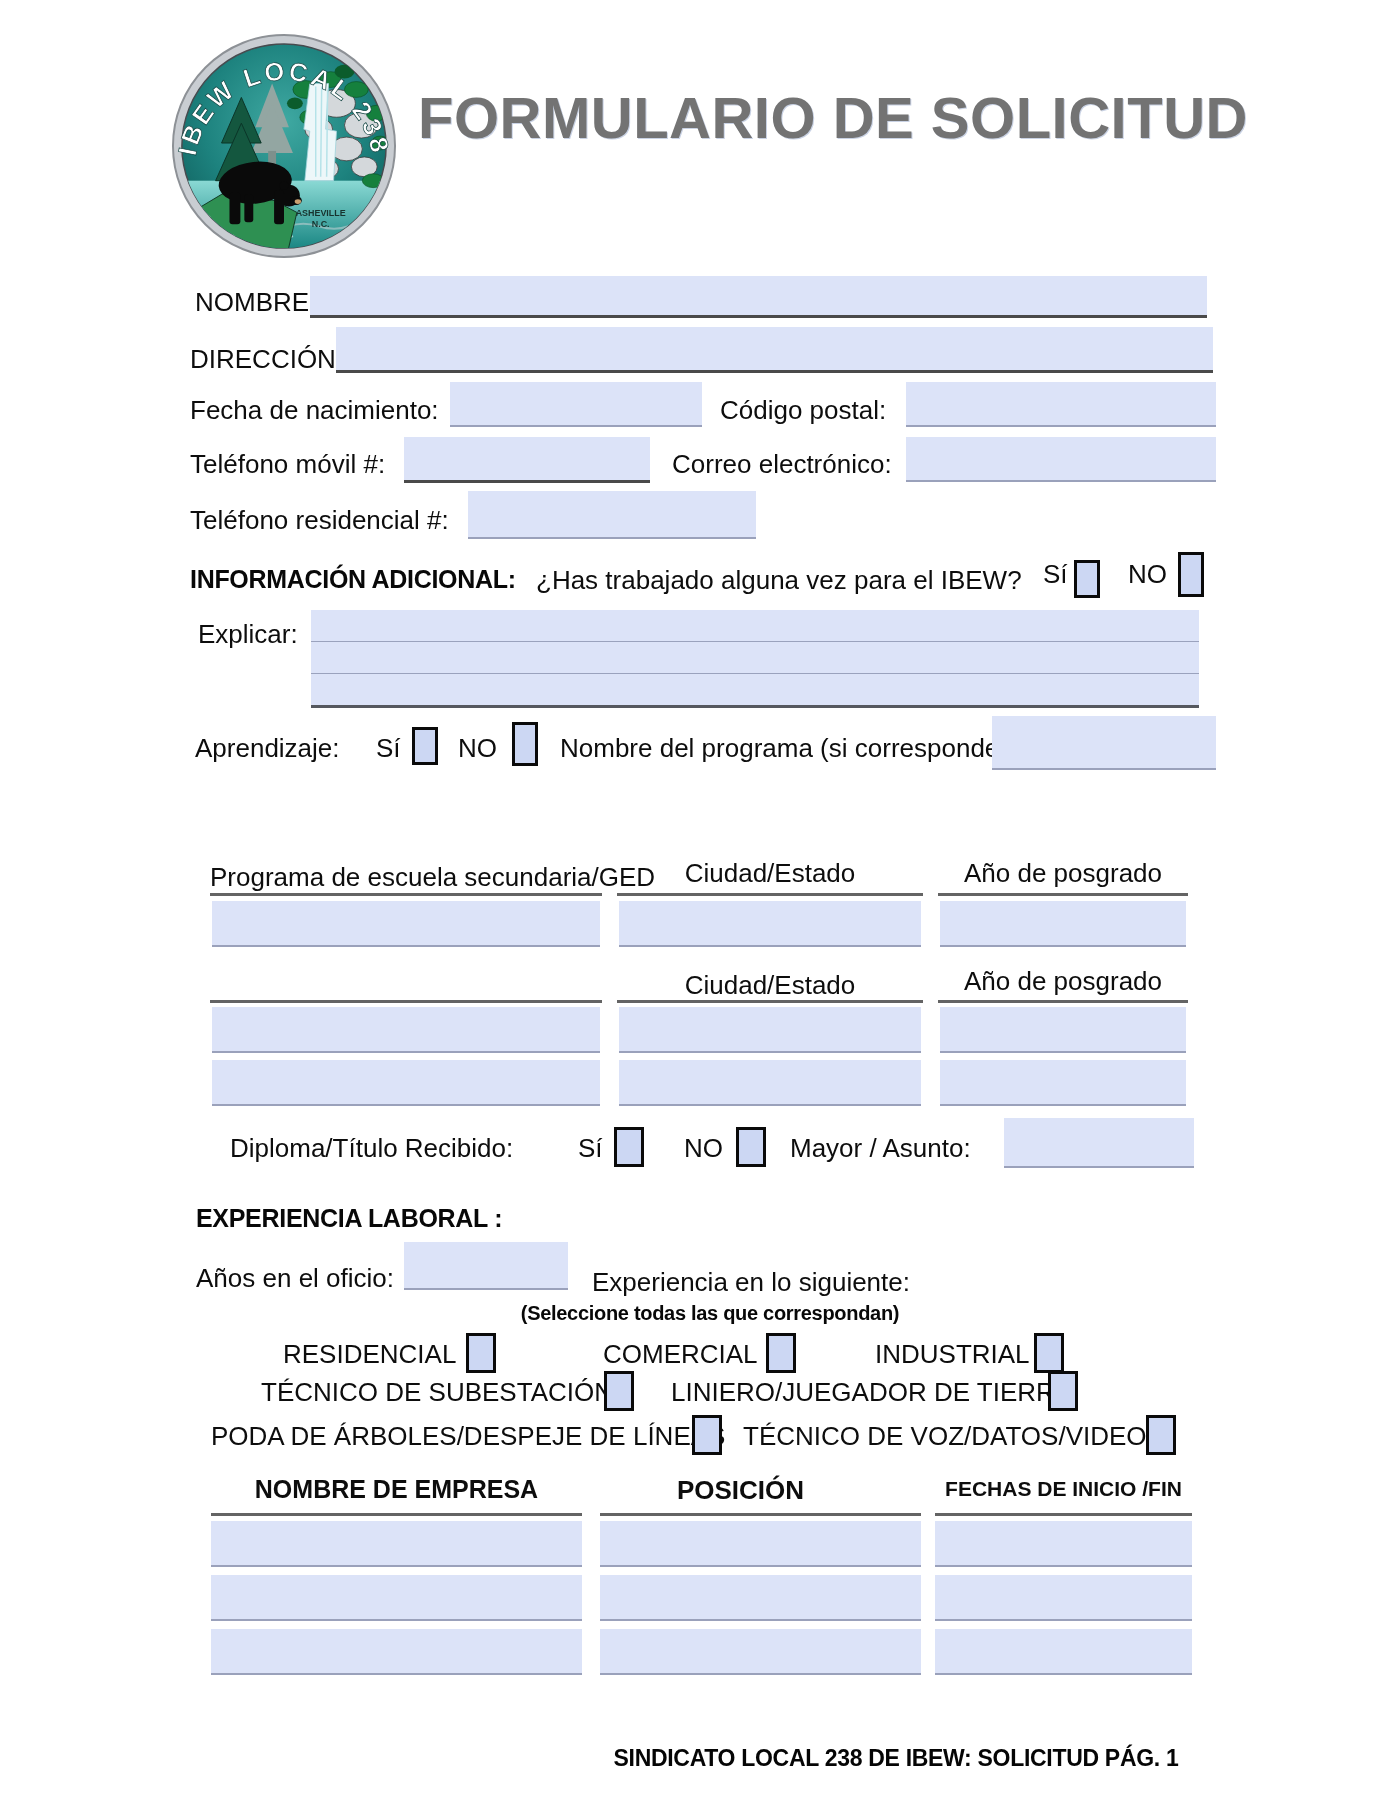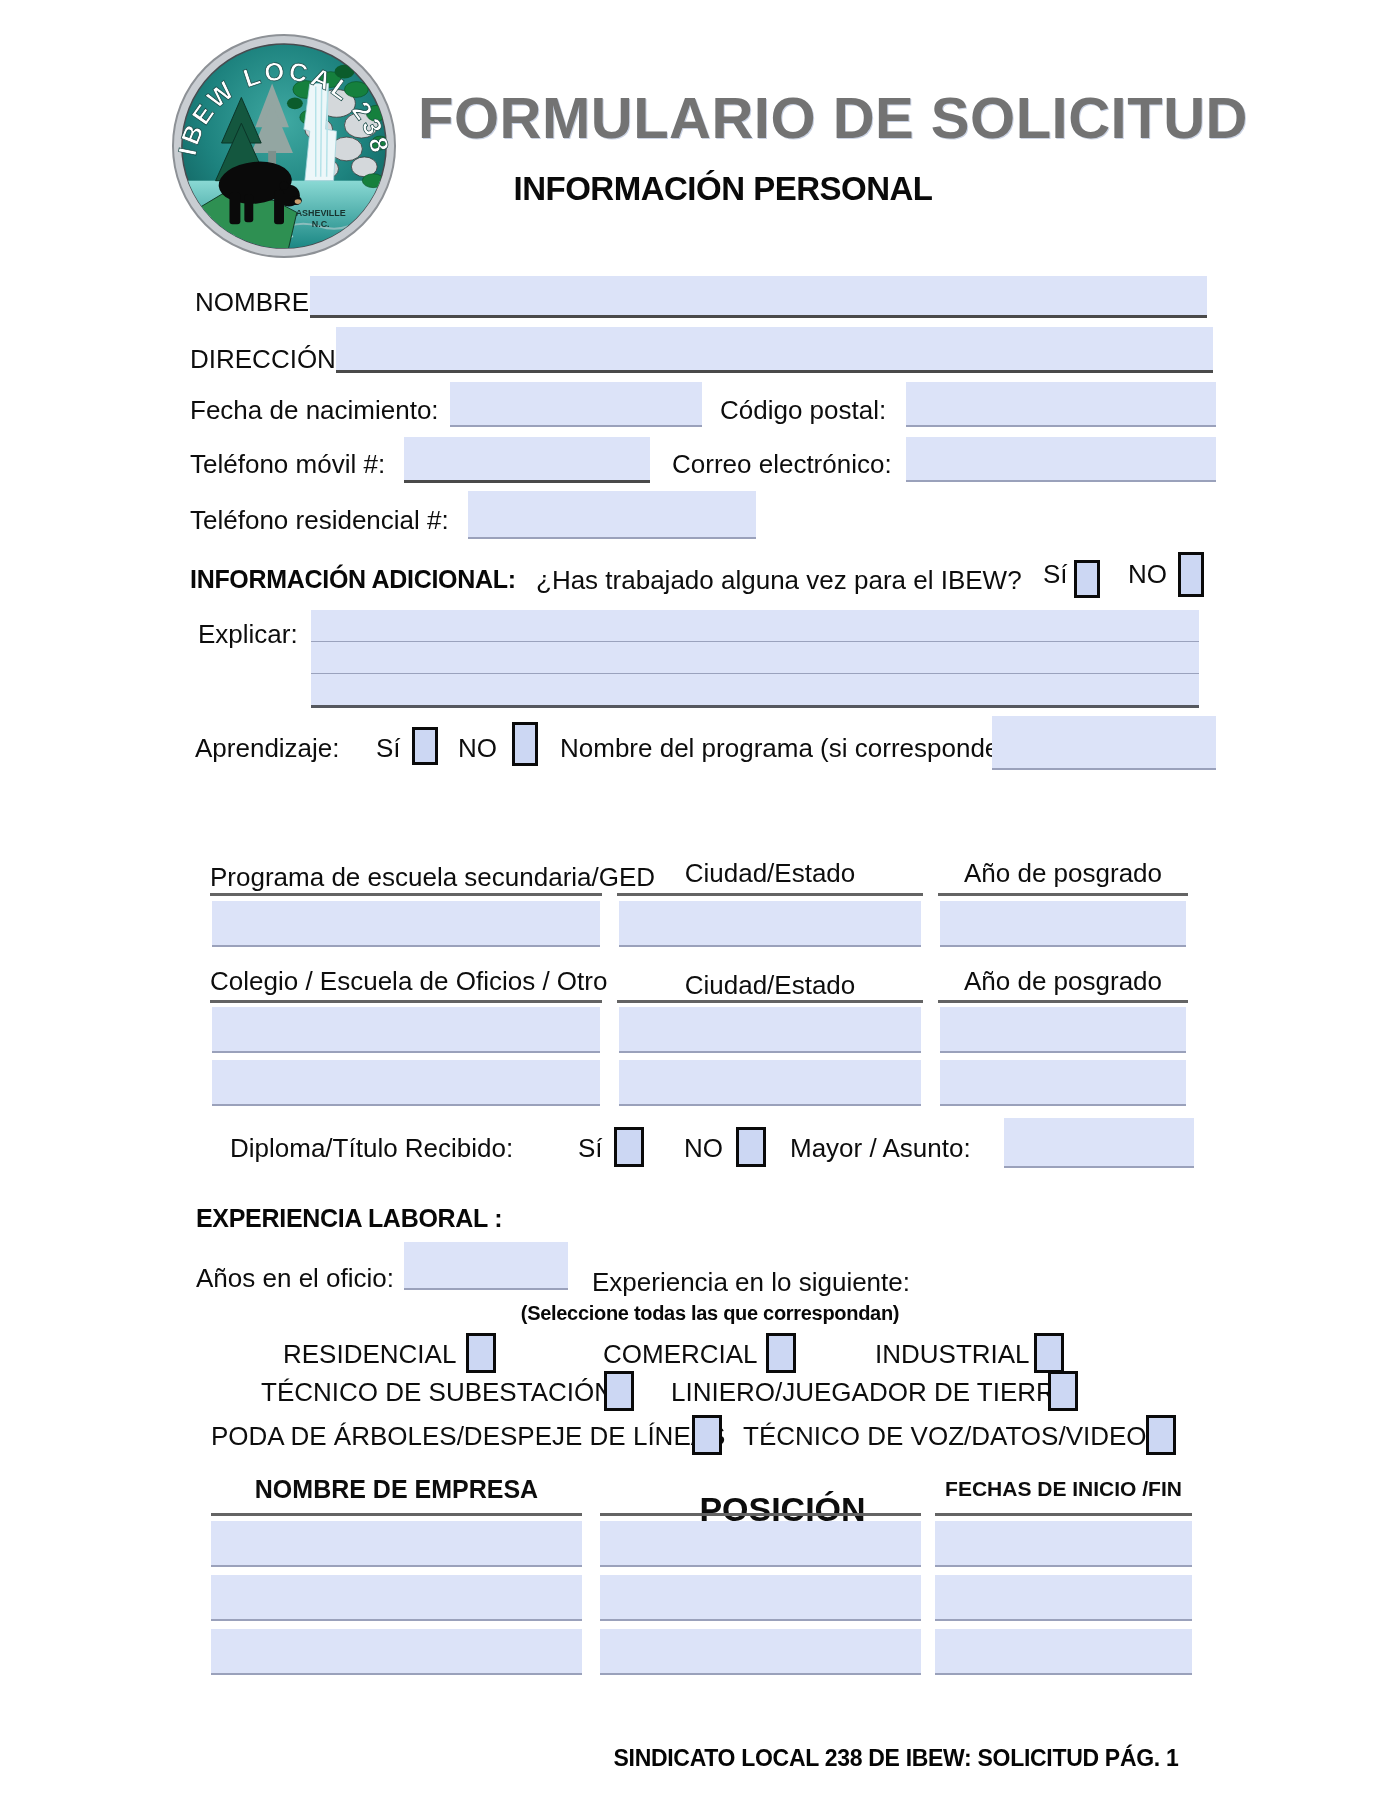--- a/index.html
+++ b/index.html
@@ -110,21 +110,20 @@
         <text x="152" y="197" text-anchor="middle" font-size="9" font-weight="bold" fill="#17332e" font-family="Liberation Sans, sans-serif">N.C.</text>
       </g>
       <path id="arcT" d="M 26 152 A 90 90 0 1 1 204 152" fill="none"></path>
       <text font-size="26" font-weight="bold" fill="#ffffff" stroke="#0c3f3c" stroke-width="0.7" letter-spacing="3" font-family="Liberation Sans, sans-serif">
         <textPath href="#arcT" startOffset="50%" text-anchor="middle">IBEW LOCAL 238</textPath>
       </text>
     </svg>
   </div>
 
   <div class="title">FORMULARIO DE SOLICITUD</div>
-  <div class="subtitle">INFORMACIÓN PERSONAL</div>
 
   <div class="lbl" style="left:195px;top:288px;">NOMBRE:</div>
   <input class="fld dark" style="left: 310px; top: 276px; width: 897px; height: 42px;">
 
   <div class="lbl" style="left:190px;top:345px;">DIRECCIÓN:</div>
   <input class="fld dark" style="left: 336px; top: 327px; width: 877px; height: 46px;">
 
   <div class="lbl" style="left:190px;top:396px;">Fecha de nacimiento:</div>
   <input class="fld" style="left: 450px; top: 382px; width: 252px; height: 45px;">
   <div class="lbl" style="left:720px;top:396px;text-align:right;">Código postal:</div>
@@ -164,21 +163,20 @@
   <div class="thead sm" style="left:210px;top:862px;width:392px;">Programa de escuela secundaria/GED</div>
   <div class="thead" style="left:617px;top:858px;width:306px;">Ciudad/Estado</div>
   <div class="thead" style="left:938px;top:858px;width:250px;">Año de posgrado</div>
   <div class="rule" style="left:210px;top:893px;width:392px;"></div>
   <div class="rule" style="left:617px;top:893px;width:306px;"></div>
   <div class="rule" style="left:938px;top:893px;width:250px;"></div>
   <input class="fld" style="left: 212px; top: 901px; width: 388px; height: 46px;">
   <input class="fld" style="left: 619px; top: 901px; width: 302px; height: 46px;">
   <input class="fld" style="left: 940px; top: 901px; width: 246px; height: 46px;">
 
-  <div class="thead" style="left:210px;top:966px;width:392px;">Colegio / Escuela de Oficios / Otro</div>
   <div class="thead" style="left:617px;top:970px;width:306px;">Ciudad/Estado</div>
   <div class="thead" style="left:938px;top:966px;width:250px;">Año de posgrado</div>
   <div class="rule" style="left:210px;top:1000px;width:392px;"></div>
   <div class="rule" style="left:617px;top:1000px;width:306px;"></div>
   <div class="rule" style="left:938px;top:1000px;width:250px;"></div>
   <input class="fld" style="left: 212px; top: 1007px; width: 388px; height: 46px;">
   <input class="fld" style="left: 619px; top: 1007px; width: 302px; height: 46px;">
   <input class="fld" style="left: 940px; top: 1007px; width: 246px; height: 46px;">
   <input class="fld" style="left: 212px; top: 1060px; width: 388px; height: 46px;">
   <input class="fld" style="left: 619px; top: 1060px; width: 302px; height: 46px;">
@@ -210,21 +208,21 @@
   <div class="cb wide" style="left:604px;top:1371px;"></div>
   <div class="lbl" style="left:671px;top:1378px;">LINIERO/JUEGADOR DE TIERRA</div>
   <div class="cb wide" style="left:1048px;top:1371px;"></div>
 
   <div class="lbl" style="left:211px;top:1422px;">PODA DE ÁRBOLES/DESPEJE DE LÍNEAS</div>
   <div class="cb wide" style="left:692px;top:1415px;"></div>
   <div class="lbl" style="left:743px;top:1422px;">TÉCNICO DE VOZ/DATOS/VIDEO</div>
   <div class="cb wide" style="left:1146px;top:1415px;"></div>
 
   <div class="thead b" style="left:211px;top:1475px;width:371px;font-size:25px;">NOMBRE DE EMPRESA</div>
-  <div class="thead b" style="left:622px;top:1475px;width:321px;font-size:34px;margin-top:15px;">POSICIÓN</div>
+  <div class="thead b" style="left:580px;top:1475px;width:321px;font-size:26px;">POSICIÓN</div>
   <div class="thead b" style="left:935px;top:1477px;width:257px;font-size:21px;">FECHAS DE INICIO /FIN</div>
   <div class="rule" style="left:211px;top:1513px;width:371px;"></div>
   <div class="rule" style="left:600px;top:1513px;width:321px;"></div>
   <div class="rule" style="left:935px;top:1513px;width:257px;"></div>
 
   <input class="fld" style="left: 211px; top: 1521px; width: 371px; height: 46px;">
   <input class="fld" style="left: 600px; top: 1521px; width: 321px; height: 46px;">
   <input class="fld" style="left: 935px; top: 1521px; width: 257px; height: 46px;">
   <input class="fld" style="left: 211px; top: 1575px; width: 371px; height: 46px;">
   <input class="fld" style="left: 600px; top: 1575px; width: 321px; height: 46px;">

